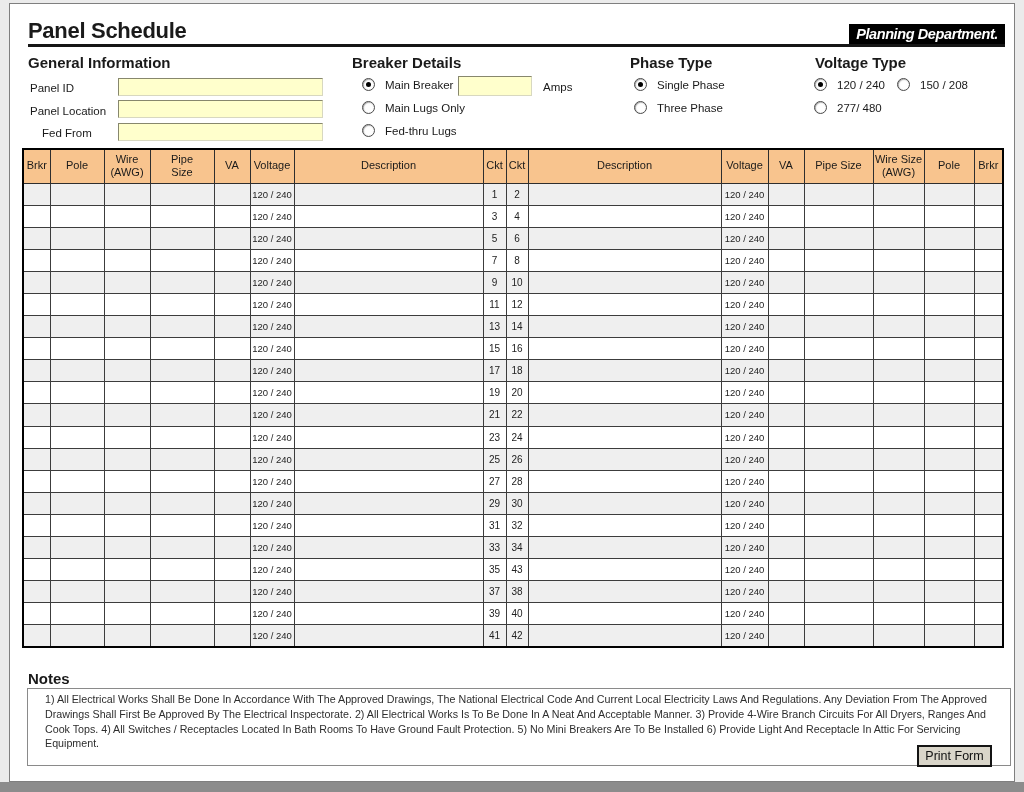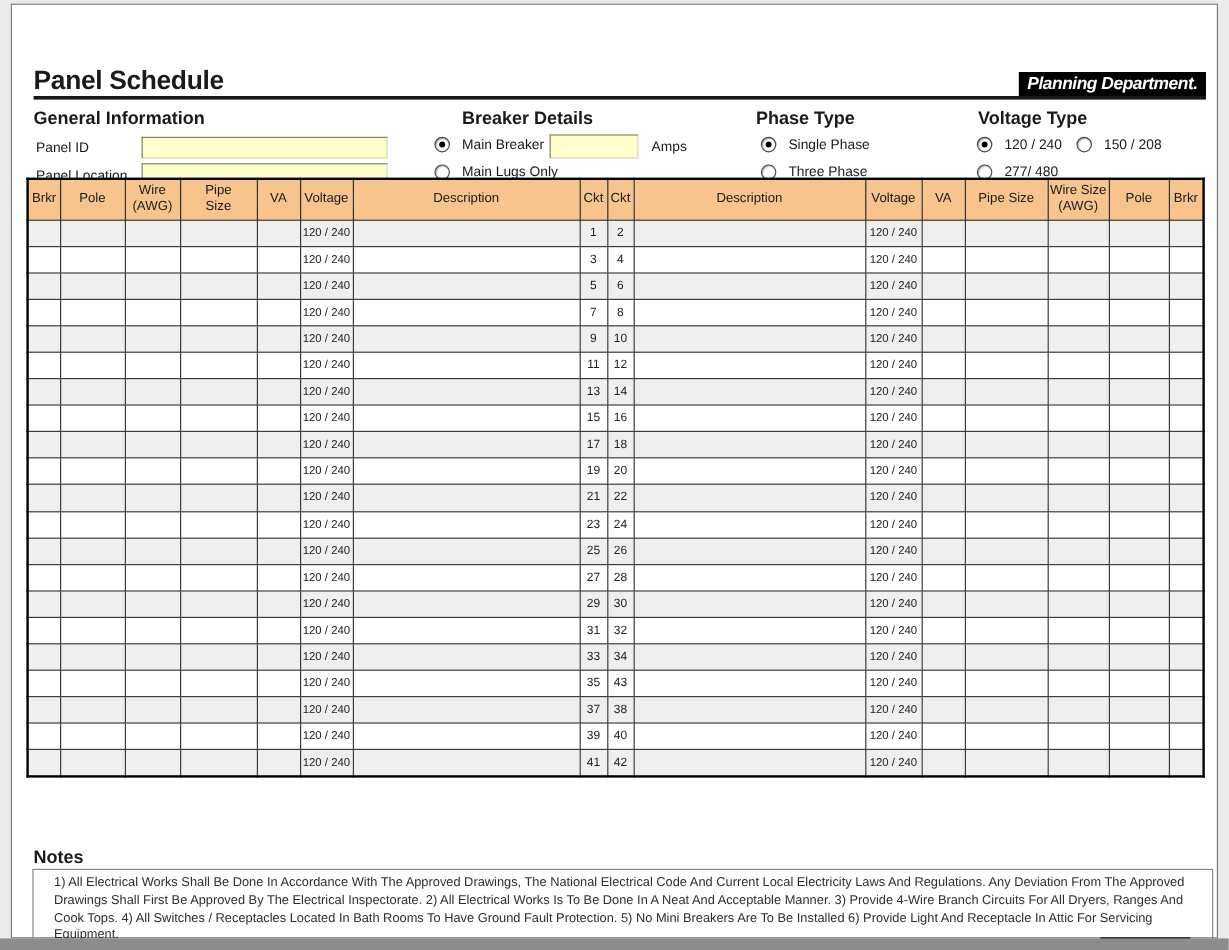--- a/index.html
+++ b/index.html
@@ -11,21 +11,21 @@
     color:#1a1a1a;
   }
   .bottom-strip {
     position:absolute; left:0; bottom:0; width:100%; height:10px;
     background:#8c8c8c;
   }
   .page {
     position:absolute; left:9px; top:3px; width:1006px; height:779px;
     background:#ffffff; border:1px solid #7f7f7f;
   }
-  .abs { position:absolute;margin-top:36px; }
+  .abs { position:absolute; }
 
   .title { left:18px; top:14px; font-size:22px; font-weight:bold; letter-spacing:-0.3px; }
   .rule  { left:18px; top:40px; right:9px; height:2.5px; background:#161616; }
   .badge {
     top:20px; right:9px; background:#000; color:#fff;
     font-weight:bold; font-size:14.5px; letter-spacing:-0.4px;
     padding:2px 7px 3px 7px;
     font-style:italic;
   }
 
@@ -103,21 +103,21 @@
   <div class="abs rule"></div>
 
   <div class="abs sec-heading" style="left:18px;top:50px">General Information</div>
   <div class="abs f-label" style="left:20px;top:78px">Panel ID</div>
   <input class="abs yfield" style="left: 108px; top: 74px; width: 205px; height: 18px;" value="">
   <div class="abs f-label" style="left:20px;top:101px">Panel Location</div>
   <input class="abs yfield" style="left: 108px; top: 96px; width: 205px; height: 18px;" value="">
   <div class="abs f-label" style="left:32px;top:123px">Fed From</div>
   <input class="abs yfield" style="left: 108px; top: 119px; width: 205px; height: 18px;" value="">
 
-  <div class="abs sec-heading" style="left:375px;top:50px">Breaker Details</div>
+  <div class="abs sec-heading" style="left:342px;top:50px">Breaker Details</div>
   <div class="abs opt" style="left:352px;top:74px">
     <span class="radio on"></span>
     <span class="olabel">Main Breaker</span>
   </div>
   <input class="abs yfield" style="left: 448px; top: 72px; width: 74px; height: 20px;" value="">
   <div class="abs f-label" style="left:533px;top:77px">Amps</div>
   <div class="abs opt" style="left:352px;top:97px">
     <span class="radio"></span>
     <span class="olabel">Main Lugs Only</span>
   </div>

